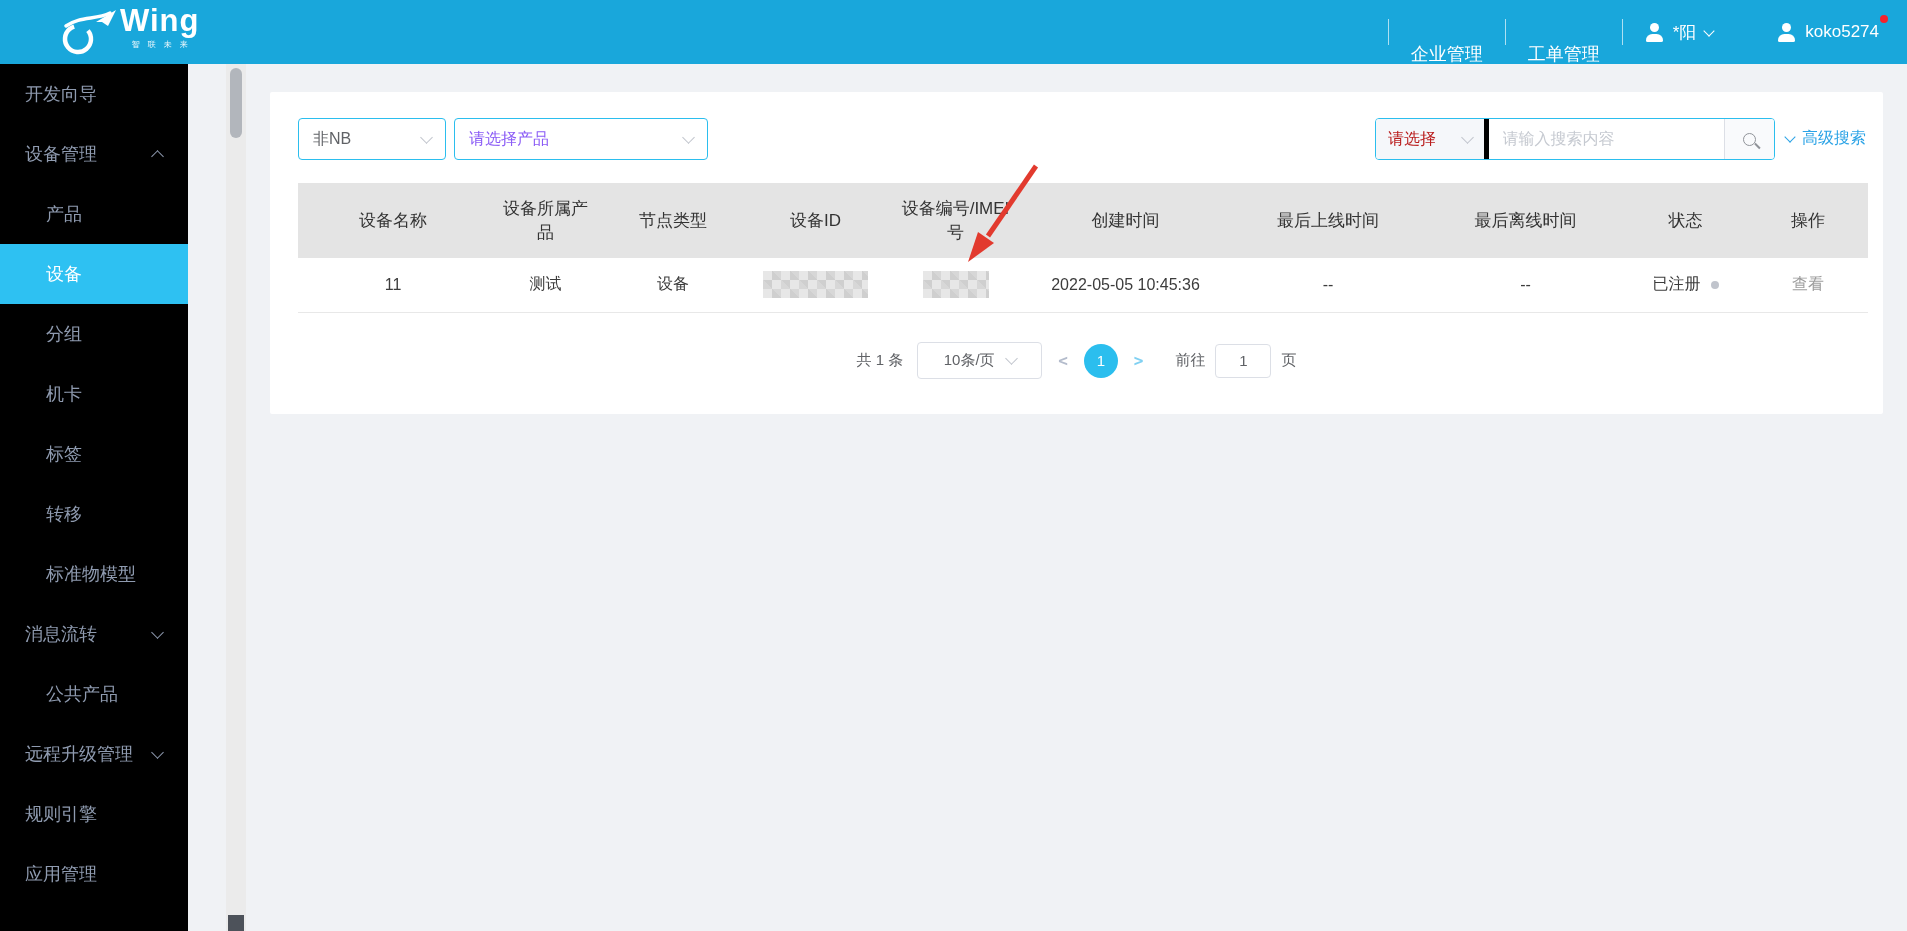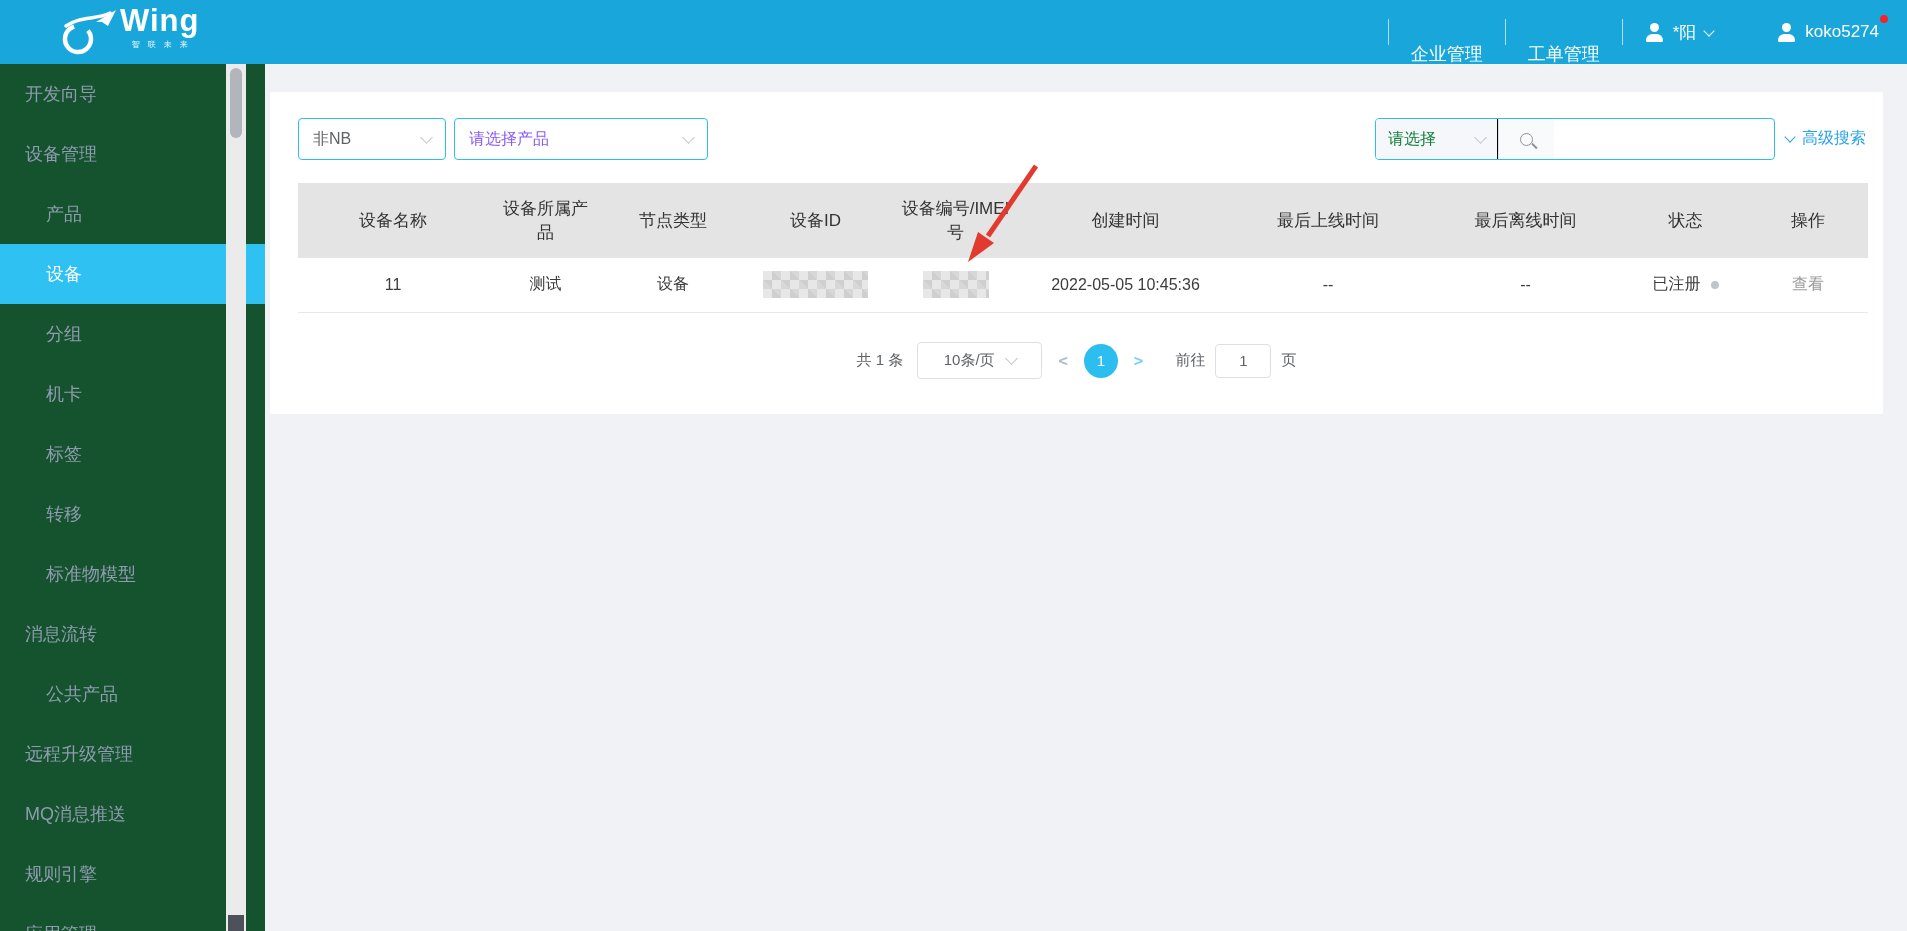--- a/index.html
+++ b/index.html
@@ -18,21 +18,21 @@
   .topnav-item { color:#fff; font-size:18px; cursor:pointer; white-space:nowrap;margin-top:44px; }
   .topuser { display:flex; align-items:center; color:#fff; font-size:17px; cursor:pointer; }
   .person-icon { position:relative; width:20px; height:19px; margin-right:8px; }
   .person-icon::before { content:''; position:absolute; top:0; left:5px; width:9px; height:9px; border-radius:50%; background:#fff; }
   .person-icon::after { content:''; position:absolute; bottom:0; left:1px; width:17px; height:8px; border-radius:8px 8px 2px 2px; background:#fff; }
   .chev { display:inline-block; width:8px; height:8px; border-right:1.6px solid #fff; border-bottom:1.6px solid #fff; transform:rotate(45deg); margin-left:9px; margin-top:-3px; }
   .user2 { margin-left:64px; position:relative; }
   .red-dot { position:absolute; top:-7px; right:-9px; width:8px; height:8px; border-radius:50%; background:#f5222d; }
 
   
-  .sidebar { position:absolute; left:0; top:64px; width:265px; height:867px; background:#14532d; overflow:hidden; z-index:5; }
+  .sidebar { position:absolute; left:0; top:64px; width:188px; height:867px; background:#000000; overflow:hidden; z-index:5; }
   .side-item { height:60px; display:flex; align-items:center; color:#8f9bb0; font-size:18px; cursor:pointer; position:relative; }
   .side-item.top { padding-left:25px; }
   .side-item.sub { padding-left:46px; }
   .side-item.active { background:#2ec1f2; color:#fff; }
   .side-chev { position:absolute; right:26px; width:9px; height:9px; border-right:1.6px solid #8f9bb0; border-bottom:1.6px solid #8f9bb0; }
   .side-chev.up { transform:rotate(-135deg); top:28px; }
   .side-chev.down { transform:rotate(45deg); top:24px; }
 
   
   .scroll-strip { position:absolute; left:226px; top:64px; width:20px; height:867px; background:#ebebeb; z-index:6; }
@@ -43,21 +43,21 @@
   .main { position:absolute; left:246px; top:64px; width:1661px; height:867px; background:#f0f2f5; }
   .card { position:absolute; left:24px; top:28px; width:1613px; height:322px; background:#fff; border-radius:2px; }
 
   .select-box { position:absolute; height:42px; border:1px solid #2bbeee; border-radius:4px; background:#fff; display:flex; align-items:center; padding:0 14px; font-size:16px; color:#606266; cursor:pointer; }
   .select-box .placeholder { color:#8b5cf6; }
   .sel-chev { margin-left:auto; width:9px; height:9px; border-right:1.6px solid #c0c4cc; border-bottom:1.6px solid #c0c4cc; transform:rotate(45deg); margin-top:-4px; }
   #sel-type { left:28px; top:26px; width:148px; }
   #sel-product { left:184px; top:26px; width:254px; }
 
   .search-group { position:absolute; left:1105px; top:26px; width:400px; height:42px; border:1px solid #2bbeee; border-radius:4px; display:flex; align-items:stretch; background:#fff; overflow:hidden; }
-  .sg-prepend { width:122px; background:#f5f7fa; border-right:1px solid #000000; display:flex; align-items:center; padding:0 12px; font-size:16px; color:#15803d; cursor:pointer; }
+  .sg-prepend { width:122px; background:#f5f7fa; border-right:5px solid #000000; display:flex; align-items:center; padding:0 12px; font-size:16px; color:#b91c1c; cursor:pointer; }
   .sg-input { flex:1; border:none; outline:none; padding:0 14px; font-size:16px; color:#606266; }
   .sg-input::placeholder { color:#c6cad1; }
   .sg-append { width:56px; background:#f9fafc; border-left:1px solid #dcdfe6; display:flex; align-items:center; justify-content:center; cursor:pointer; }
   .mag-icon { width:13px; height:13px; border:1.8px solid #909399; border-radius:50%; position:relative; }
   .mag-icon::after { content:''; position:absolute; width:7px; height:1.8px; background:#909399; transform:rotate(45deg); right:-6px; bottom:-2px; }
 
   .advanced { position:absolute; left:1516px; top:36px; display:flex; align-items:center; color:#2ba3e6; font-size:16px; cursor:pointer; white-space:nowrap; }
   .adv-chev { width:8px; height:8px; border-right:1.6px solid #2ba3e6; border-bottom:1.6px solid #2ba3e6; transform:rotate(45deg); margin-right:8px; margin-top:-4px; }
 
   
@@ -160,23 +160,20 @@
       <span class="side-chev down"></span>
     </div>
   <div class="side-item sub">
       <span>公共产品</span>
     </div>
   <div class="side-item top">
       <span>远程升级管理</span>
       <span class="side-chev down"></span>
     </div>
   <div class="side-item top">
-      <span>MQ消息推送</span>
-    </div>
-  <div class="side-item top">
       <span>规则引擎</span>
     </div>
   <div class="side-item top">
       <span>应用管理</span>
     </div>
 </div>
 
 <div class="scroll-strip">
   <div class="scroll-thumb"></div>
   <div class="scroll-corner"></div>
@@ -192,20 +189,21 @@
     <div class="select-box" id="sel-product">
       <span class="placeholder">请选择产品</span>
       <span class="sel-chev"></span>
     </div>
 
     <div class="search-group">
       <div class="sg-prepend">
         <span>请选择</span>
         <span class="sel-chev"></span>
       </div>
+      <input class="sg-input" type="text" placeholder="请输入搜索内容" style="">
       <div class="sg-append">
         <span class="mag-icon"></span>
       </div>
     </div>
 
     <div class="advanced">
       <span class="adv-chev"></span>
       <span>高级搜索</span>
     </div>
 

